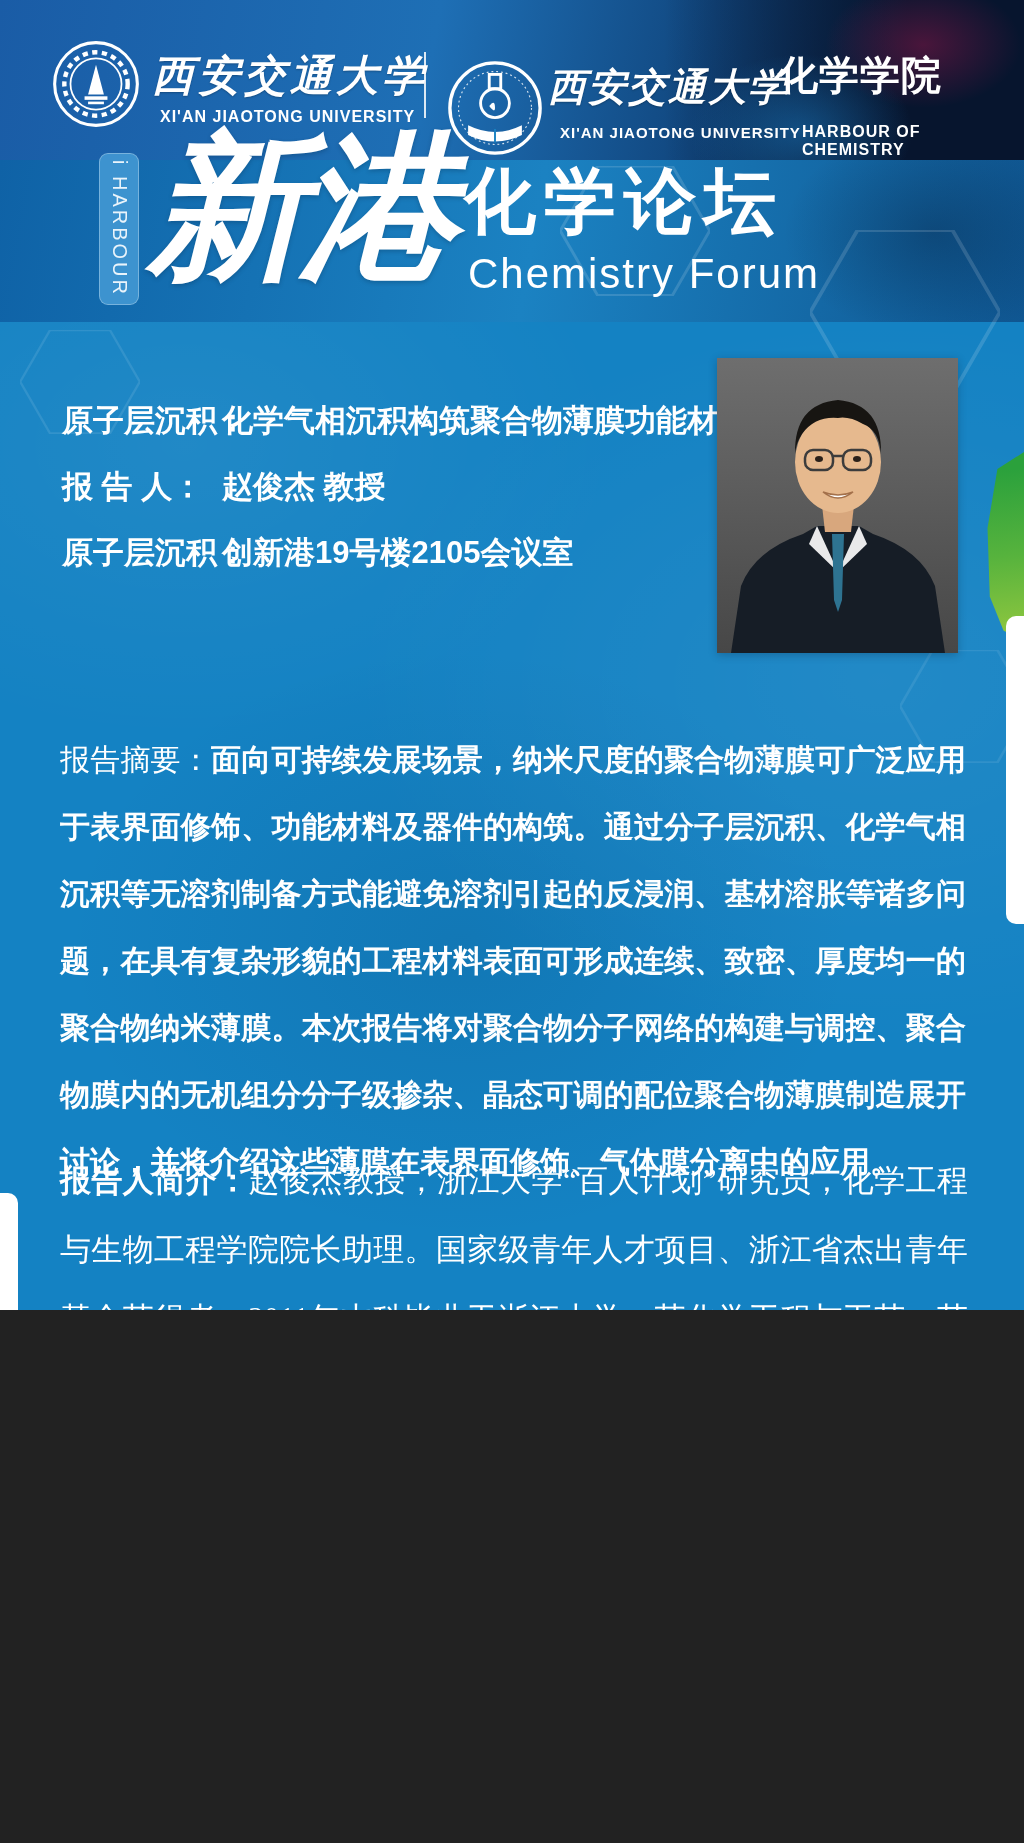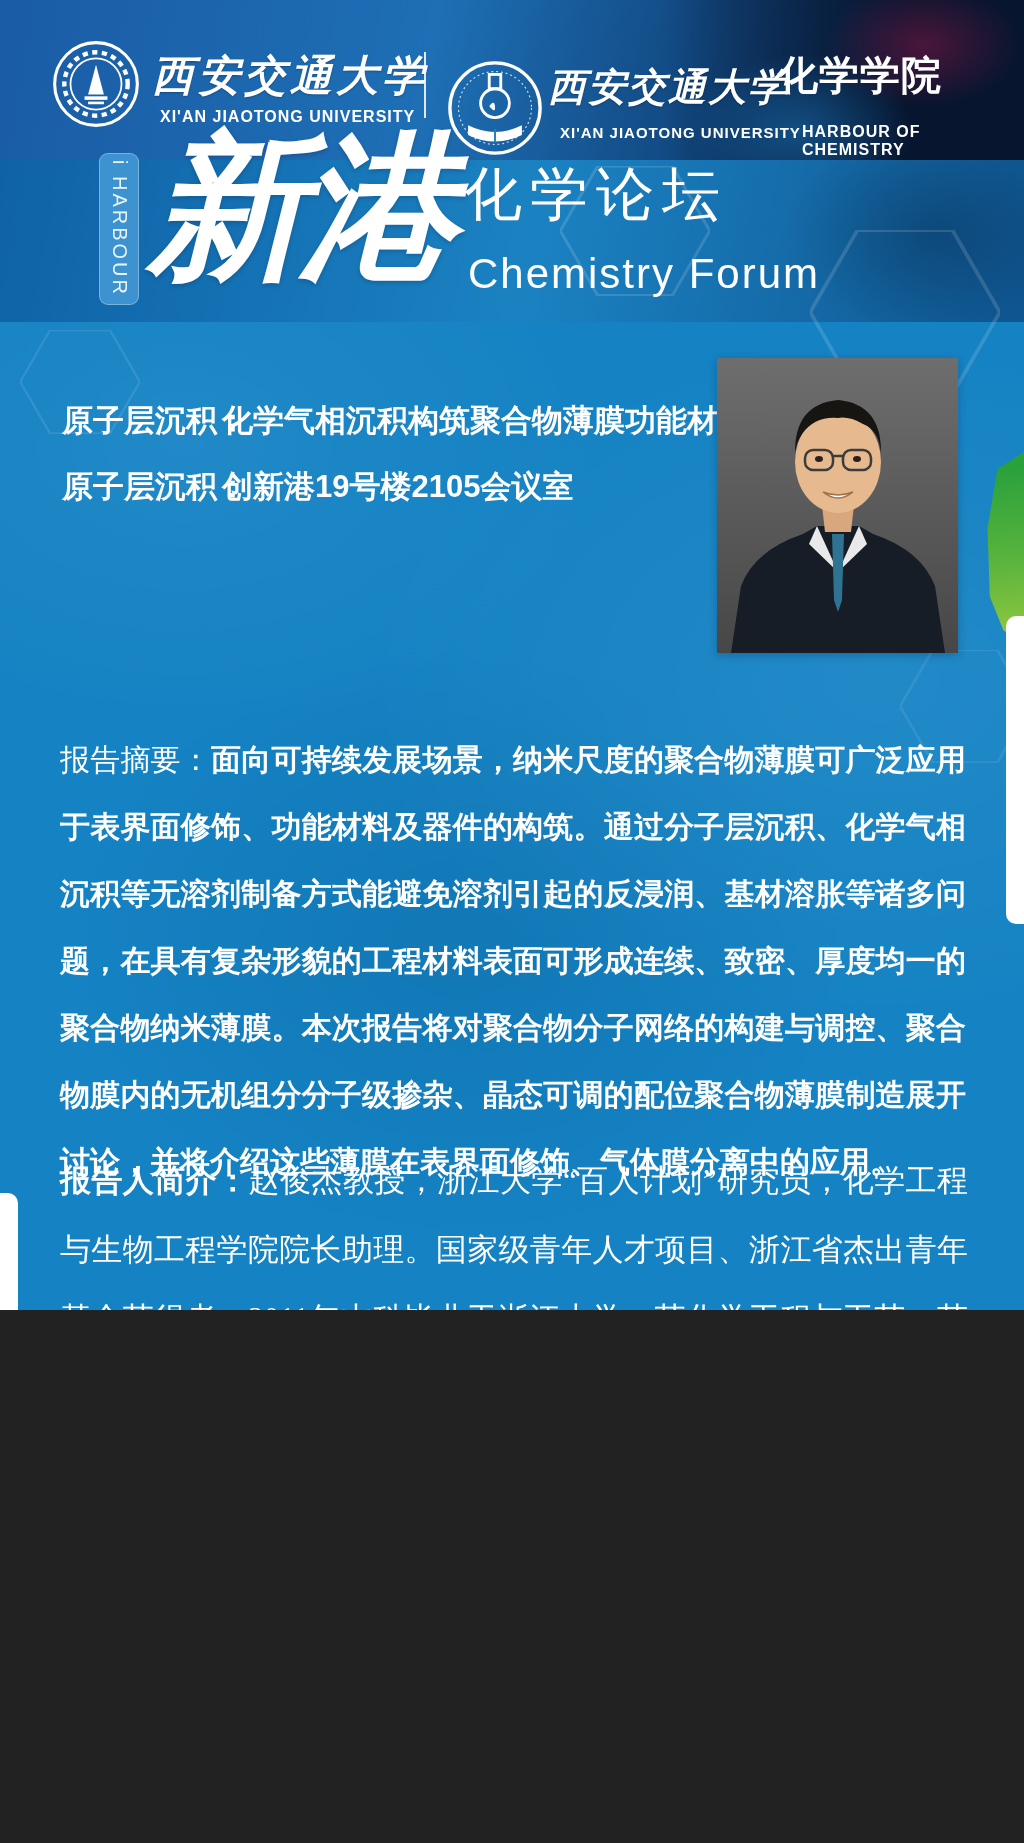--- a/index.html
+++ b/index.html
@@ -37,21 +37,21 @@
     background:linear-gradient(100deg,#0f62a6 0%,#1b82c2 52%,#0f5691 100%);}
   .masthead-photo{right:0;top:160px;width:300px;height:162px;
     background:radial-gradient(200px 140px at 70% 45%, rgba(5,30,60,.35), transparent 75%);}
   .iharbour{left:99px;top:153px;width:38px;height:150px;border-radius:9px;
     background:rgba(67,152,211,.9);border:1px solid rgba(255,255,255,.3);
     display:flex;align-items:center;justify-content:center;}
   .iharbour span{writing-mode:vertical-rl;text-orientation:sideways;
     font-size:20px;letter-spacing:3px;color:#eaf4fb;}
   .brand-zh{left:148px;top:128px;font-size:158px;font-style:italic;font-weight:900;
     letter-spacing:-6px;line-height:1;text-shadow:0 2px 4px rgba(0,30,60,.25);}
-  .forum-zh{left:464px;top:164px;font-size:58px;font-weight:400;letter-spacing:8px;line-height:1.05;}
+  .forum-zh{left:464px;top:164px;font-size:72px;font-weight:700;letter-spacing:8px;line-height:1.05;}
   .forum-en{left:468px;top:250px;font-size:42px;font-weight:300;letter-spacing:2px;}
 
   
   .hex{fill:none;stroke:rgba(255,255,255,.14);stroke-width:2;}
 
   
   .details{left:62px;top:400px;width:650px;}
   .detail-row{height:42px;margin-bottom:24px;font-size:31px;font-weight:bold;white-space:nowrap;}
   .detail-label{display:inline-block;width:160px;}
   .detail-value{display:inline-block;}
@@ -157,20 +157,23 @@
   <div class="abs iharbour">
     <span>i HARBOUR</span>
   </div>
   <div class="abs brand-zh">新港</div>
   <div class="abs forum-zh">化学论坛</div>
   <div class="abs forum-en">Chemistry Forum</div>
 
   <div class="abs details">
     <div class="detail-row">
       <span class="detail-label">原子层沉积：</span><span class="detail-value">化学气相沉积构筑聚合物薄膜功能材料</span>
+    </div>
+    <div class="detail-row">
+      <span class="detail-label">报 告 人：</span><span class="detail-value">赵俊杰 教授</span>
     </div>
     <div class="detail-row">
       <span class="detail-label">原子层沉积：</span><span class="detail-value">创新港19号楼2105会议室</span>
     </div>
   </div>
 
   <svg class="abs photo" viewBox="0 0 241 295">
     <defs>
       <linearGradient id="bgGrad" x1="0" y1="0" x2="0" y2="1">
         <stop offset="0" stop-color="#6e6e6e"></stop>

